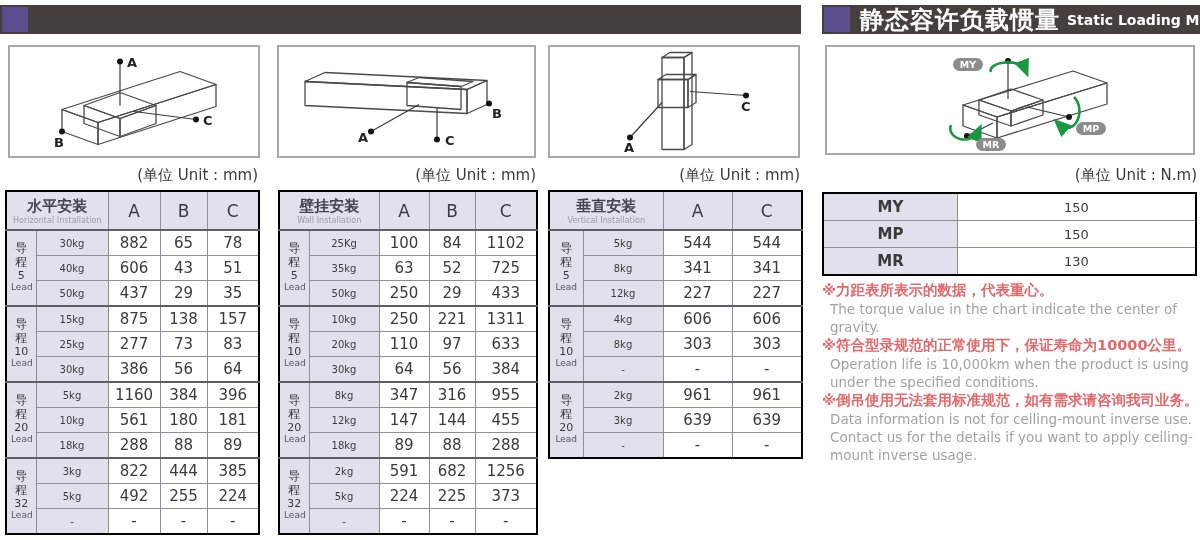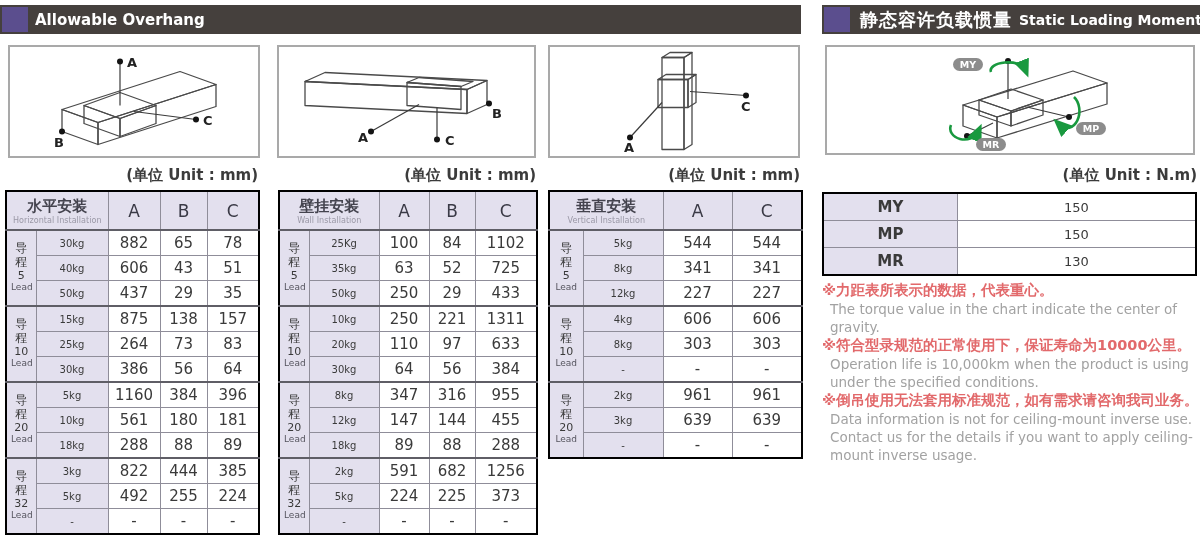--- a/index.html
+++ b/index.html
@@ -24,21 +24,21 @@
   .dbox svg{display:block;width:100%;height:100%}
   .edge{stroke:#4a4a4a;stroke-width:1.3;fill:none;stroke-linejoin:round}
   .ll{stroke:#3a3a3a;stroke-width:1.2}
   .dot{fill:#141414}
   .lab{font-size:13px;font-weight:bold;fill:#222}
   .badge{fill:#8c8c8c}
   .btxt{font-size:9.5px;font-weight:bold;fill:#fff;text-anchor:middle}
   .garc{stroke:#19993f;stroke-width:2.6;fill:none}
 
   
-  .unit{font-size:15px;font-weight:bold;color:#3b3b3b;text-align:right;white-space:nowrap}
+  .unit{font-size:15px;font-weight:normal;color:#3b3b3b;text-align:right;white-space:nowrap}
   #unit1{left:8px;top:166px;width:250px}
   #unit2{left:280px;top:166px;width:256px}
   #unit3{left:550px;top:166px;width:250px}
   #unit4{left:820px;top:166px;width:377px}
 
   
   table{border-collapse:collapse;table-layout:fixed;position:absolute;background:#fff}
   .spec{border:2px solid #000000}
   .spec td,.spec th{border:1px solid #8f8d99;text-align:center;vertical-align:middle;padding:0;overflow:hidden}
   .spec thead th{border-bottom:2px solid #5f5e66;height:37px}
@@ -66,25 +66,24 @@
   
   #notes{left:822px;top:281px;width:380px}
   .nzh{color:#e2696b;font-size:14.5px;font-weight:bold;line-height:19px}
   .nen{color:#a2a2a2;font-size:13.5px;line-height:18px;padding-left:8px}
 </style>
 </head>
 <body>
 
 <div class="abs bar" id="bar-left">
   <span class="sq"></span>
-  <span class="bar-en">Allowable Overhang</span>
 </div>
 <div class="abs bar" id="bar-right">
   <span class="sq"></span>
-  <span class="bar-zh" style="font-size:18px;margin-left:10px">静态容许负载惯量</span>
+  <span class="bar-zh" style="font-size:24px;margin-left:10px">静态容许负载惯量</span>
   <span class="bar-en" style="font-size:14px">Static Loading Moment</span>
 </div>
 
 <div class="abs dbox" id="dbox1">
   <svg viewBox="0 0 248 108">
     <polygon class="edge" points="52,62 170,24 206,37 88,75"></polygon>
     <polygon class="edge" points="88,75 206,37 206,59 88,97"></polygon>
     <polygon class="edge" points="52,62 88,75 88,97 52,84"></polygon>
     <polygon class="edge" points="74,58 110,45 146,58 110,71"></polygon>
     <polygon class="edge" points="110,71 146,58 146,76 110,89"></polygon>
@@ -223,21 +222,21 @@
           <div class="ln">10</div>
           <div class="le">Lead</div>
         </td>
       <td class="wt">15kg</td>
         <td class="val">875</td>
         <td class="val">138</td>
         <td class="val">157</td>
       </tr>
     <tr>
         <td class="wt">25kg</td>
-        <td class="val">264</td>
+        <td class="val">277</td>
         <td class="val">73</td>
         <td class="val">83</td>
       </tr>
     <tr>
         <td class="wt">30kg</td>
         <td class="val">386</td>
         <td class="val">56</td>
         <td class="val">64</td>
       </tr>
     <tr class="gs">

